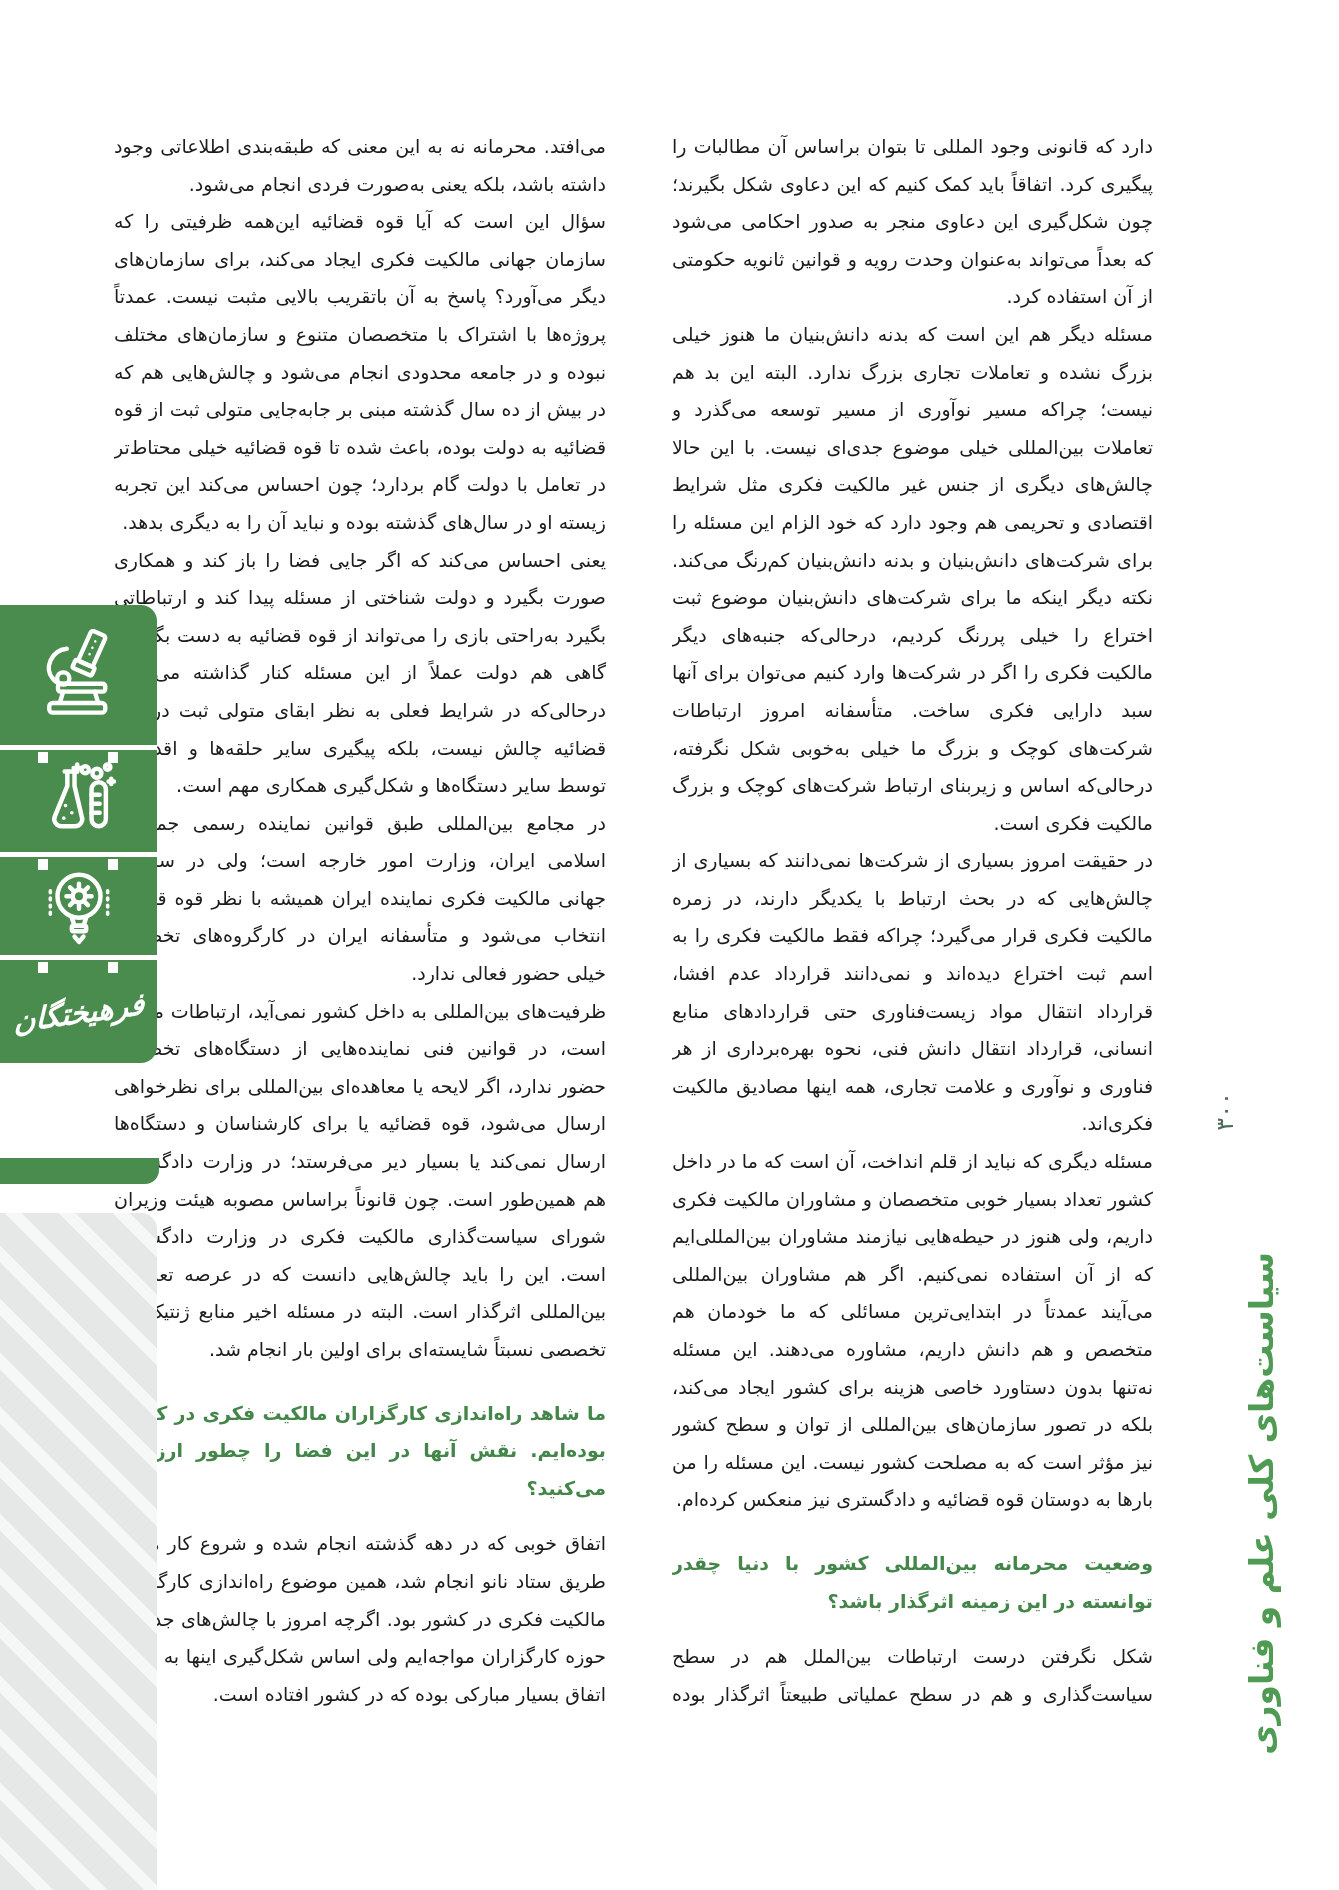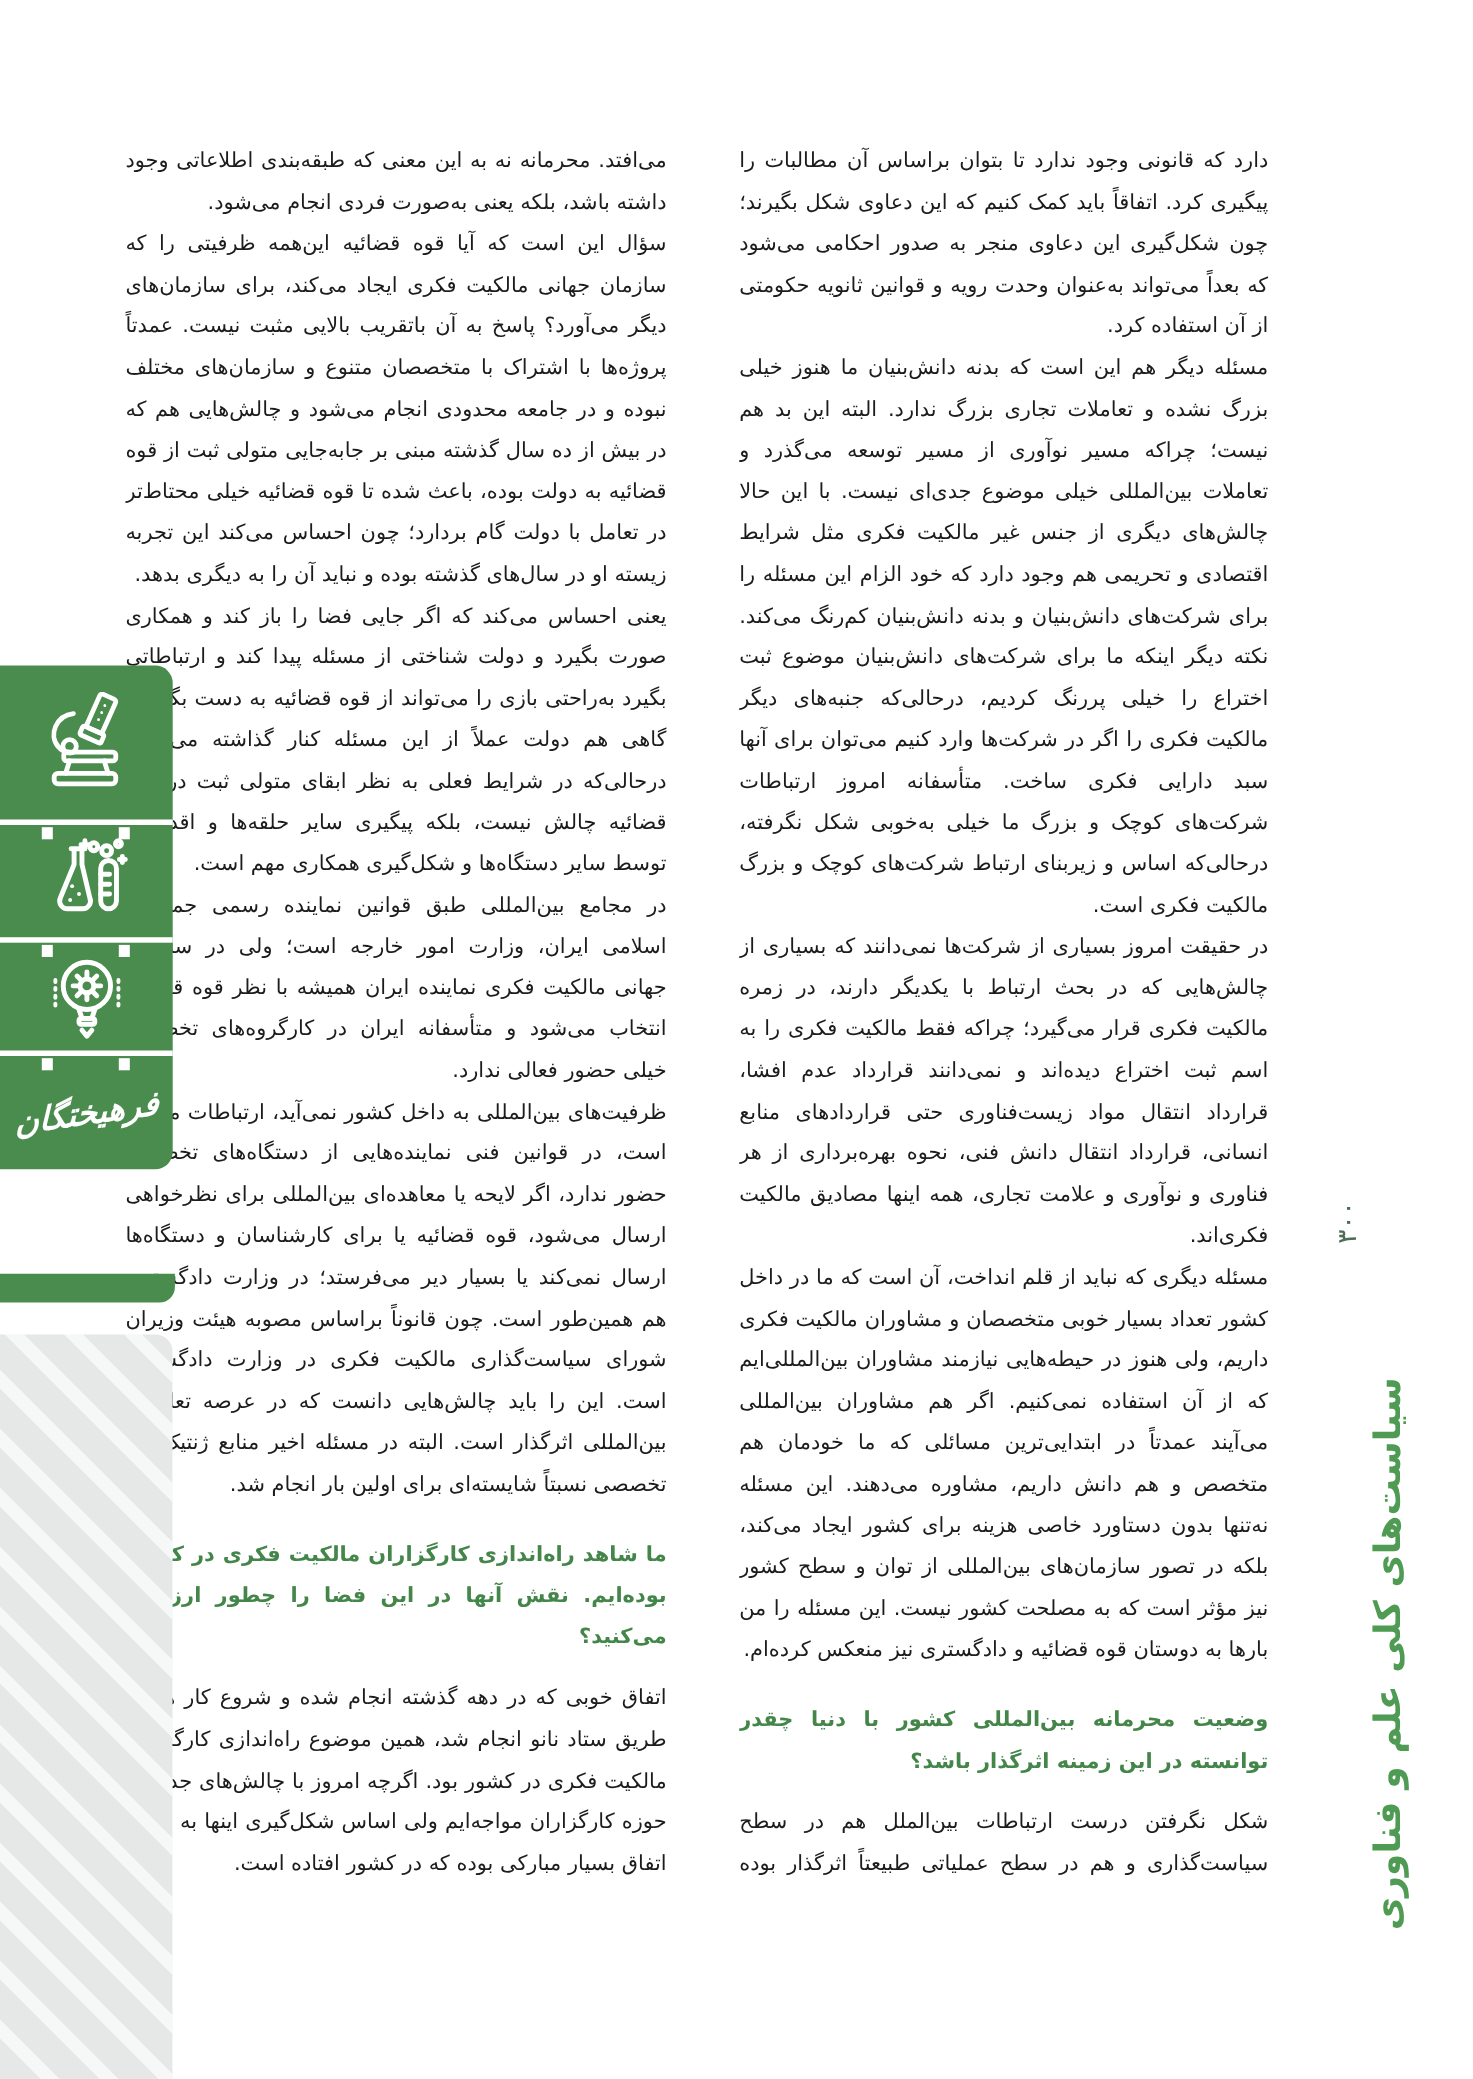--- a/index.html
+++ b/index.html
@@ -32,21 +32,21 @@
                    transform:rotate(-90deg);white-space:nowrap;direction:rtl;
                    font-size:33px;font-weight:bold;color:#4f9b53;}
   svg{display:block;}
 </style>
 </head>
 <body>
 
 <div id="page">
 
   <div class="col" id="col-right">
-    <p>دارد که قانونی وجود ندارد تا بتوان براساس آن مطالبات را پیگیری کرد. اتفاقاً باید کمک کنیم که این دعاوی شکل بگیرند؛ چون شکل‌گیری این دعاوی منجر به صدور احکامی می‌شود که بعداً می‌تواند به‌عنوان وحدت رویه و قوانین ثانویه حکومتی از آن استفاده کرد.</p>
+    <p>دارد که قانونی وجود المللی تا بتوان براساس آن مطالبات را پیگیری کرد. اتفاقاً باید کمک کنیم که این دعاوی شکل بگیرند؛ چون شکل‌گیری این دعاوی منجر به صدور احکامی می‌شود که بعداً می‌تواند به‌عنوان وحدت رویه و قوانین ثانویه حکومتی از آن استفاده کرد.</p>
     <p>مسئله دیگر هم این است که بدنه دانش‌بنیان ما هنوز خیلی بزرگ نشده و تعاملات تجاری بزرگ ندارد. البته این بد هم نیست؛ چراکه مسیر نوآوری از مسیر توسعه می‌گذرد و تعاملات بین‌المللی خیلی موضوع جدی‌ای نیست. با این حالا چالش‌های دیگری از جنس غیر مالکیت فکری مثل شرایط اقتصادی و تحریمی هم وجود دارد که خود الزام این مسئله را برای شرکت‌های دانش‌بنیان و بدنه دانش‌بنیان کم‌رنگ می‌کند. نکته دیگر اینکه ما برای شرکت‌های دانش‌بنیان موضوع ثبت اختراع را خیلی پررنگ کردیم، درحالی‌که جنبه‌های دیگر مالکیت فکری را اگر در شرکت‌ها وارد کنیم می‌توان برای آنها سبد دارایی فکری ساخت. متأسفانه امروز ارتباطات شرکت‌های کوچک و بزرگ ما خیلی به‌خوبی شکل نگرفته، درحالی‌که اساس و زیربنای ارتباط شرکت‌های کوچک و بزرگ مالکیت فکری است.</p>
     <p>در حقیقت امروز بسیاری از شرکت‌ها نمی‌دانند که بسیاری از چالش‌هایی که در بحث ارتباط با یکدیگر دارند، در زمره مالکیت فکری قرار می‌گیرد؛ چراکه فقط مالکیت فکری را به اسم ثبت اختراع دیده‌اند و نمی‌دانند قرارداد عدم افشا، قرارداد انتقال مواد زیست‌فناوری حتی قراردادهای منابع انسانی، قرارداد انتقال دانش فنی، نحوه بهره‌برداری از هر فناوری و نوآوری و علامت تجاری، همه اینها مصادیق مالکیت فکری‌اند.</p>
     <p>مسئله دیگری که نباید از قلم انداخت، آن است که ما در داخل کشور تعداد بسیار خوبی متخصصان و مشاوران مالکیت فکری داریم، ولی هنوز در حیطه‌هایی نیازمند مشاوران بین‌المللی‌ایم که از آن استفاده نمی‌کنیم. اگر هم مشاوران بین‌المللی می‌آیند عمدتاً در ابتدایی‌ترین مسائلی که ما خودمان هم متخصص و هم دانش داریم، مشاوره می‌دهند. این مسئله نه‌تنها بدون دستاورد خاصی هزینه برای کشور ایجاد می‌کند، بلکه در تصور سازمان‌های بین‌المللی از توان و سطح کشور نیز مؤثر است که به مصلحت کشور نیست. این مسئله را من بارها به دوستان قوه قضائیه و دادگستری نیز منعکس کرده‌ام.</p>
     <p class="question">وضعیت محرمانه بین‌المللی کشور با دنیا چقدر توانسته در این زمینه اثرگذار باشد؟</p>
     <p>شکل نگرفتن درست ارتباطات بین‌الملل هم در سطح سیاست‌گذاری و هم در سطح عملیاتی طبیعتاً اثرگذار بوده است. البته در سطح سیاست‌گذاری باید بگوییم که تا حدی ارتباطات خوبی از طریق قوه قضائیه با سازمان جهانی مالکیت فکری وجود دارد یا وزارت دادگستری در چند سال اخیر اقداماتی را انجام داده، ولی این کافی نیست. از طرف دیگر همین اقدامات نیز به‌شدت جزیره‌ای و عمدتاً محرمانه اتفاق</p>
   </div>
 
   <div class="col" id="col-left">
     <p>می‌افتد. محرمانه نه به این معنی که طبقه‌بندی اطلاعاتی وجود داشته باشد، بلکه یعنی به‌صورت فردی انجام می‌شود.</p>
     <p>سؤال این است که آیا قوه قضائیه این‌همه ظرفیتی را که سازمان جهانی مالکیت فکری ایجاد می‌کند، برای سازمان‌های دیگر می‌آورد؟ پاسخ به آن باتقریب بالایی مثبت نیست. عمدتاً پروژه‌ها با اشتراک با متخصصان متنوع و سازمان‌های مختلف نبوده و در جامعه محدودی انجام می‌شود و چالش‌هایی هم که در بیش از ده سال گذشته مبنی بر جابه‌جایی متولی ثبت از قوه قضائیه به دولت بوده، باعث شده تا قوه قضائیه خیلی محتاط‌تر در تعامل با دولت گام بردارد؛ چون احساس می‌کند این تجربه زیسته او در سال‌های گذشته بوده و نباید آن را به دیگری بدهد.</p>

